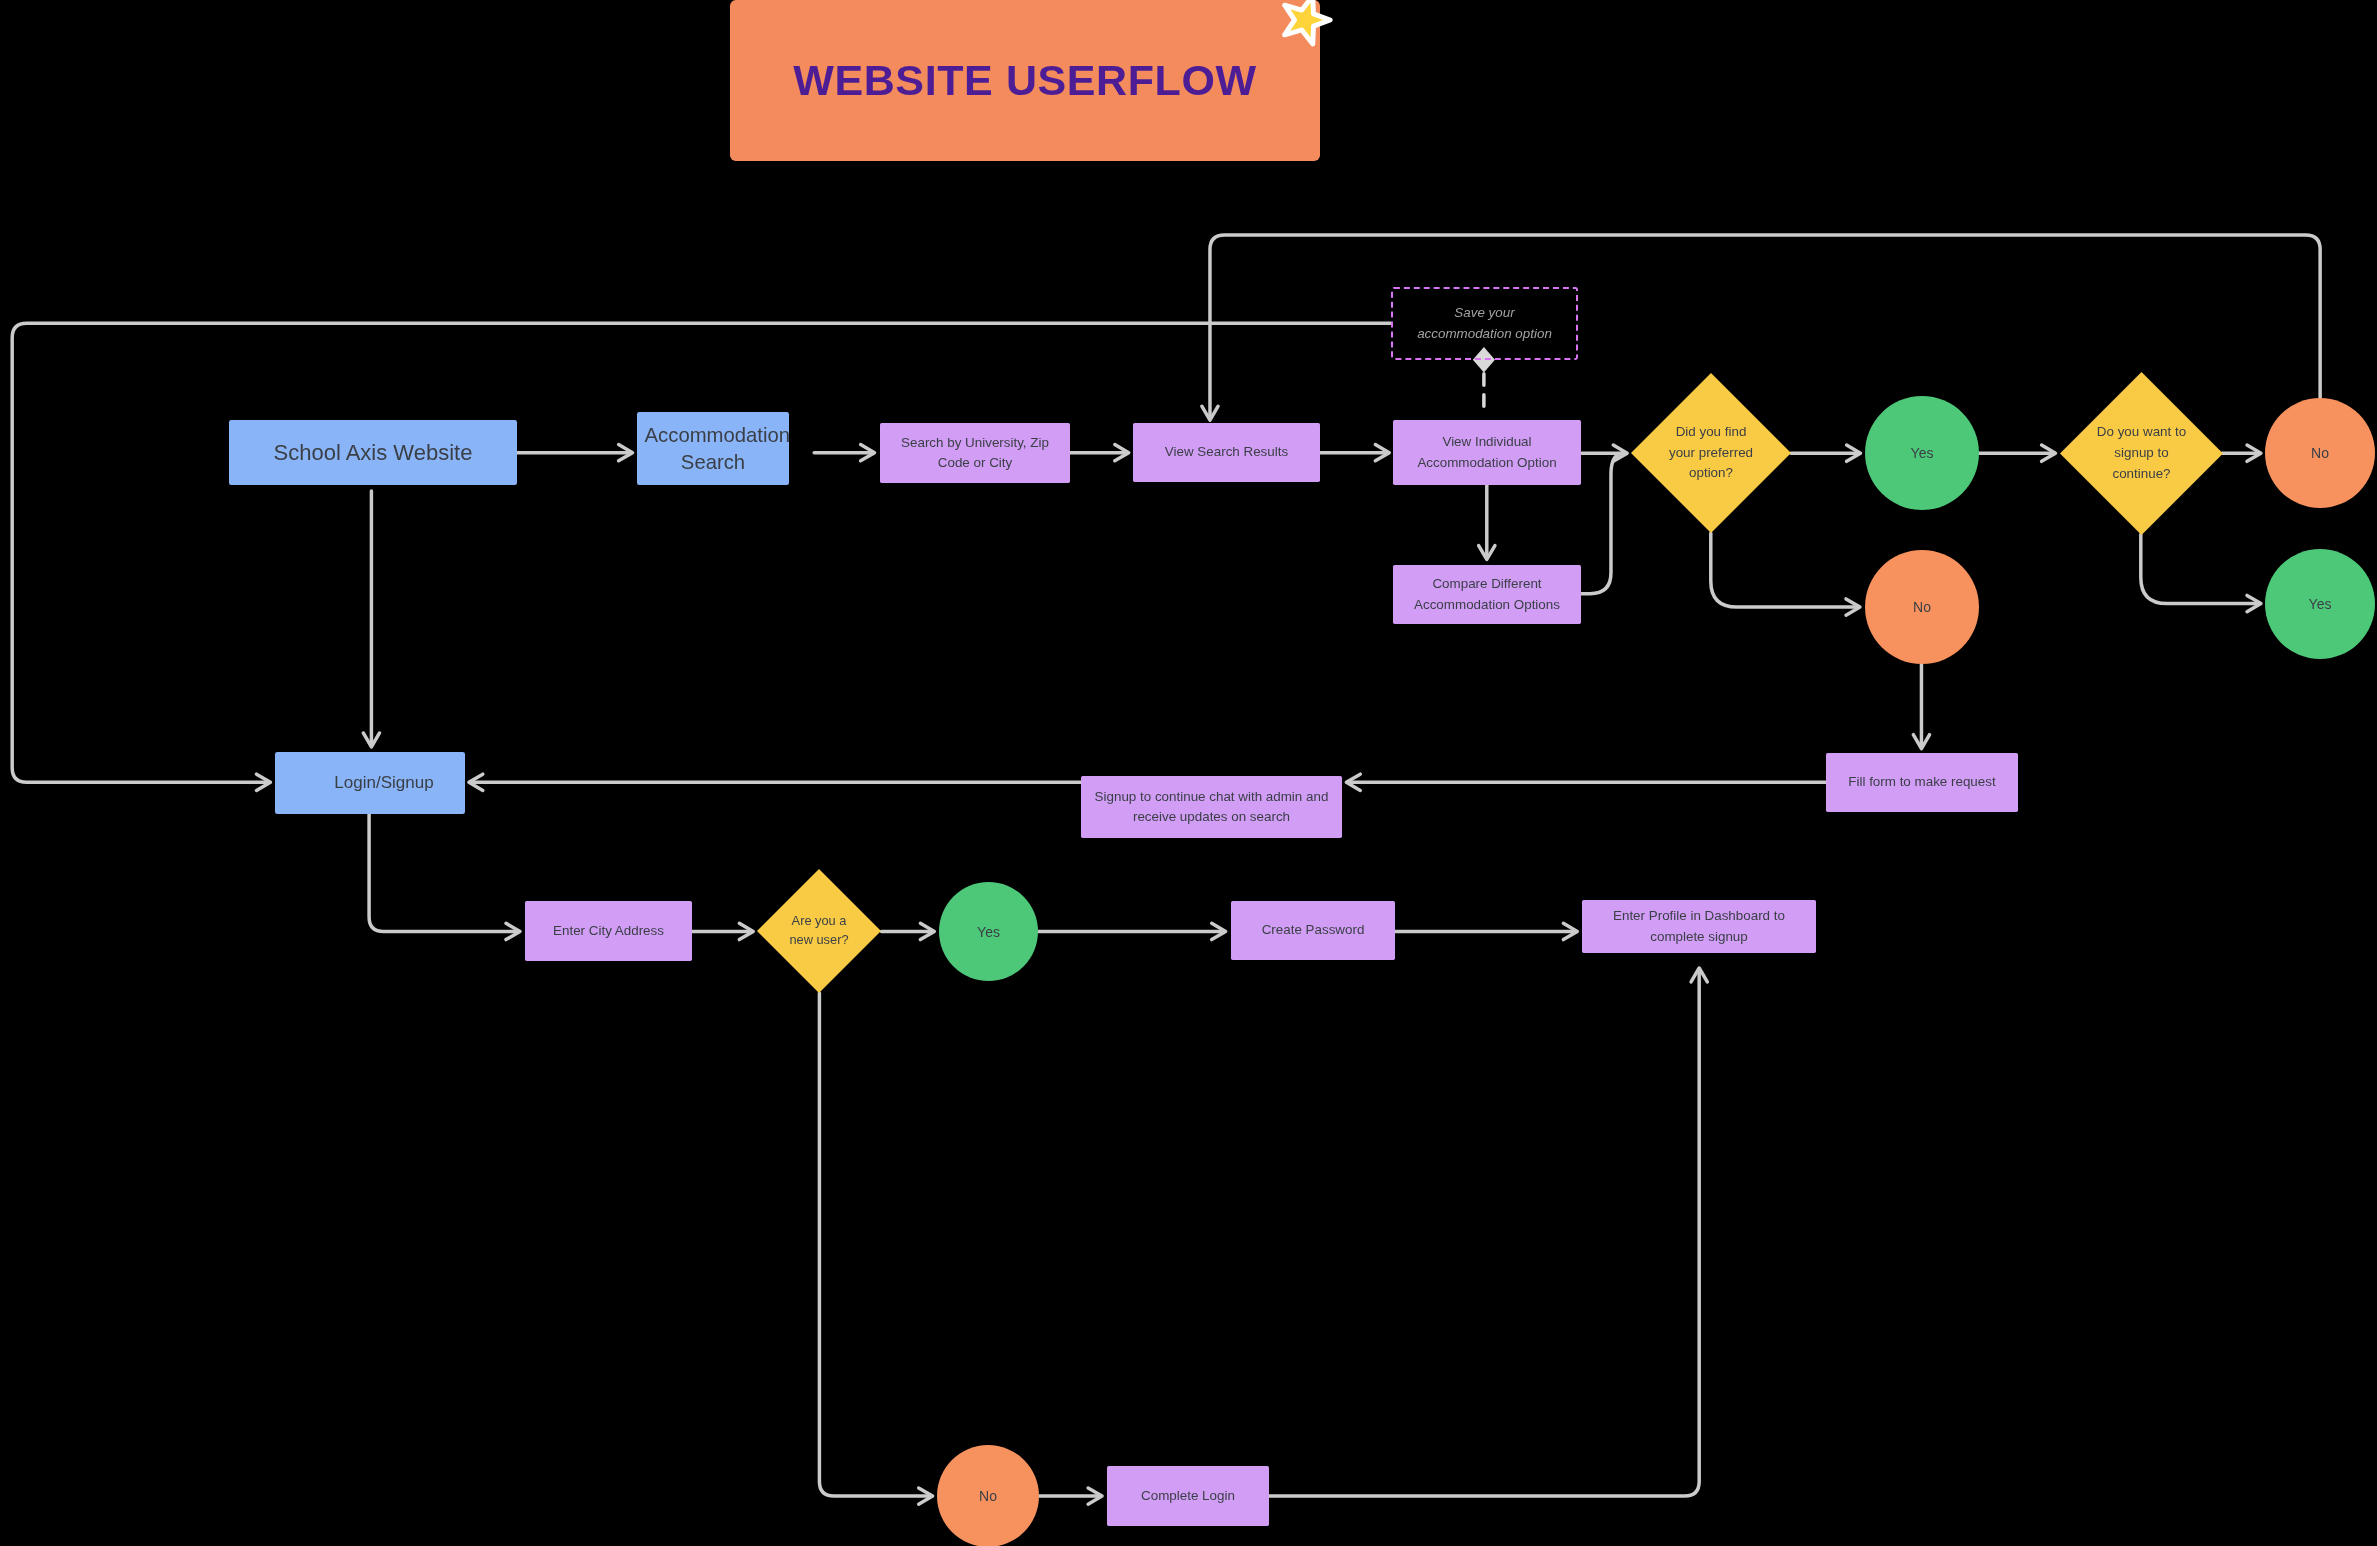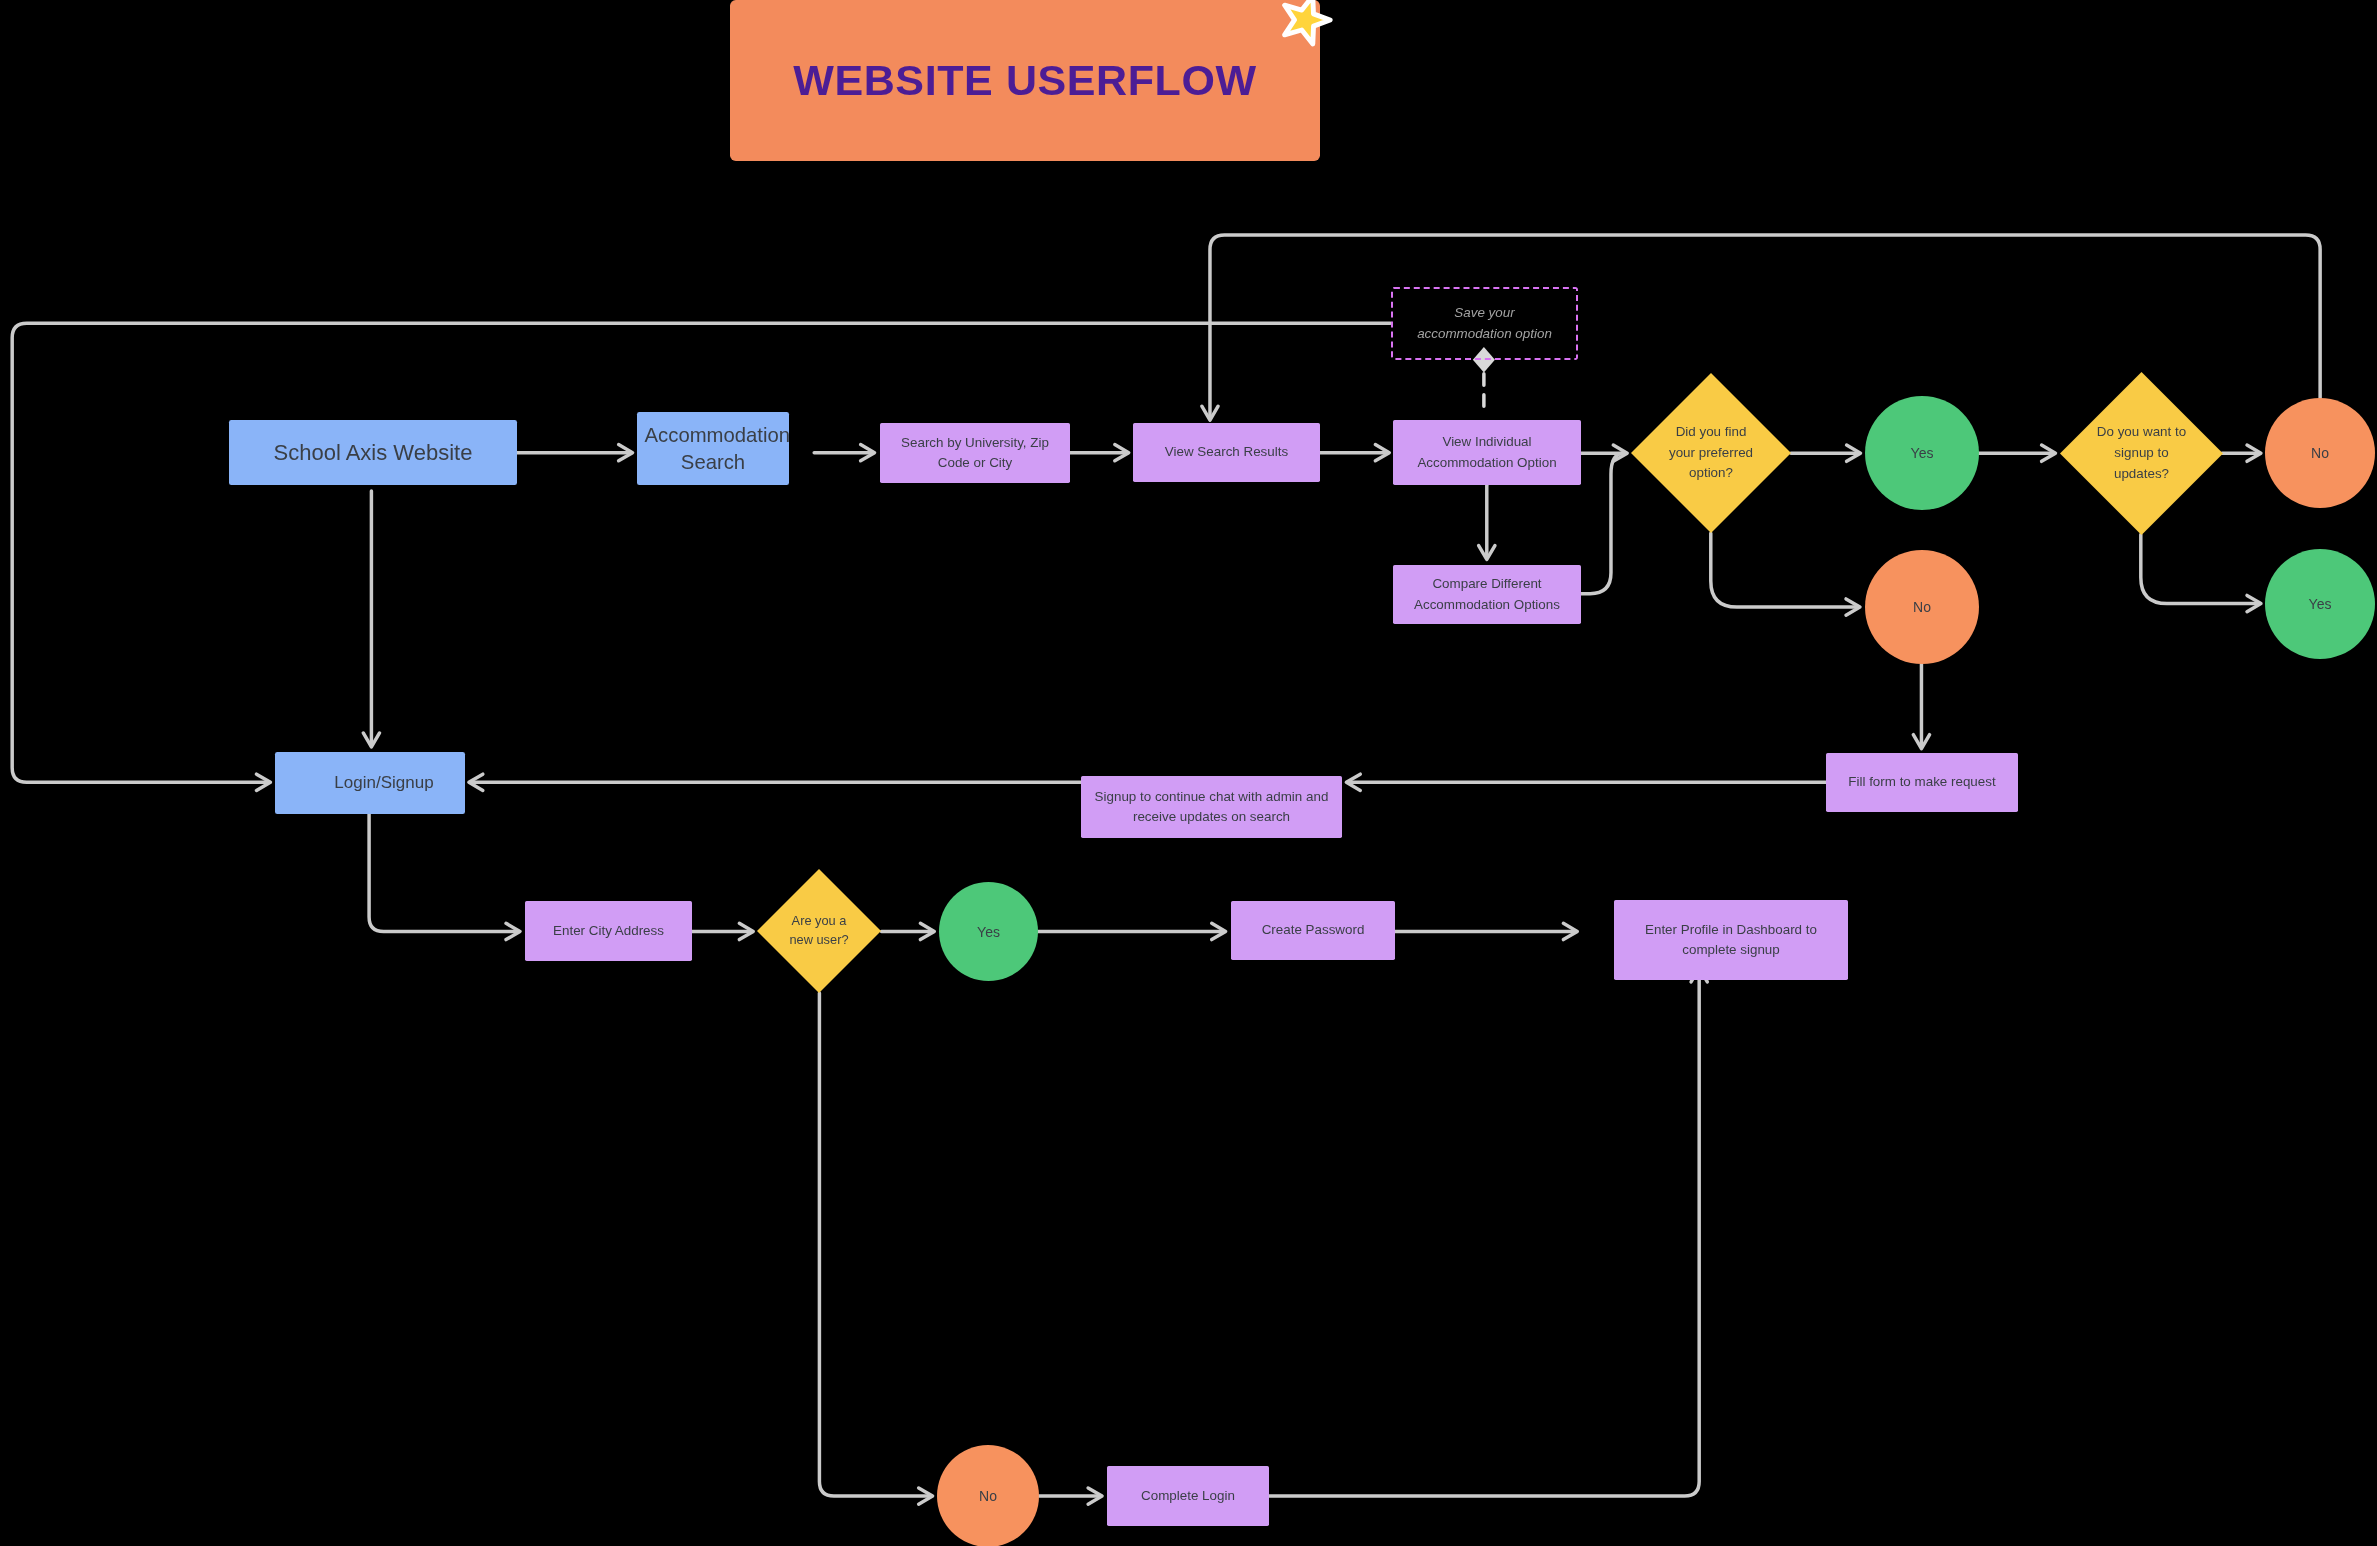--- a/index.html
+++ b/index.html
@@ -134,21 +134,21 @@
 
   <div class="node diamond" style="left:1631px; top:373px; width:160px; height:160px;">
     <span class="label" style="width:62%;">Did you find your preferred option?</span>
   </div>
 
   <div class="node circle green" style="left:1865px; top:396px; width:114px; height:114px;">
     <span class="label">Yes</span>
   </div>
 
   <div class="node diamond" style="left:2060px; top:372px; width:163px; height:163px;">
-    <span class="label" style="width:64%;">Do you want to signup to updates?</span>
+    <span class="label" style="width:64%;">Do you want to signup to continue?</span>
   </div>
 
   <div class="node circle orange" style="left:2265px; top:398px; width:110px; height:110px;">
     <span class="label">No</span>
   </div>
 
   <div class="node circle green" style="left:2265px; top:549px; width:110px; height:110px;">
     <span class="label">Yes</span>
   </div>
 
@@ -177,21 +177,21 @@
   </div>
 
   <div class="node circle green" style="left:939px; top:882px; width:99px; height:99px;">
     <span class="label">Yes</span>
   </div>
 
   <div class="node rect" style="left:1231px; top:901px; width:164px; height:59px;">
     <span class="label">Create Password</span>
   </div>
 
-  <div class="node rect" style="left:1582px; top:900px; width:234px; height:80px;margin-left:32px;">
+  <div class="node rect" style="left:1582px; top:900px; width:234px; height:53px;">
     <span class="label" style="width:84%;">Enter Profile in Dashboard to complete signup</span>
   </div>
 
   <div class="node circle orange" style="left:937px; top:1445px; width:102px; height:102px;">
     <span class="label">No</span>
   </div>
 
   <div class="node rect" style="left:1107px; top:1466px; width:162px; height:60px;">
     <span class="label">Complete Login</span>
   </div>

